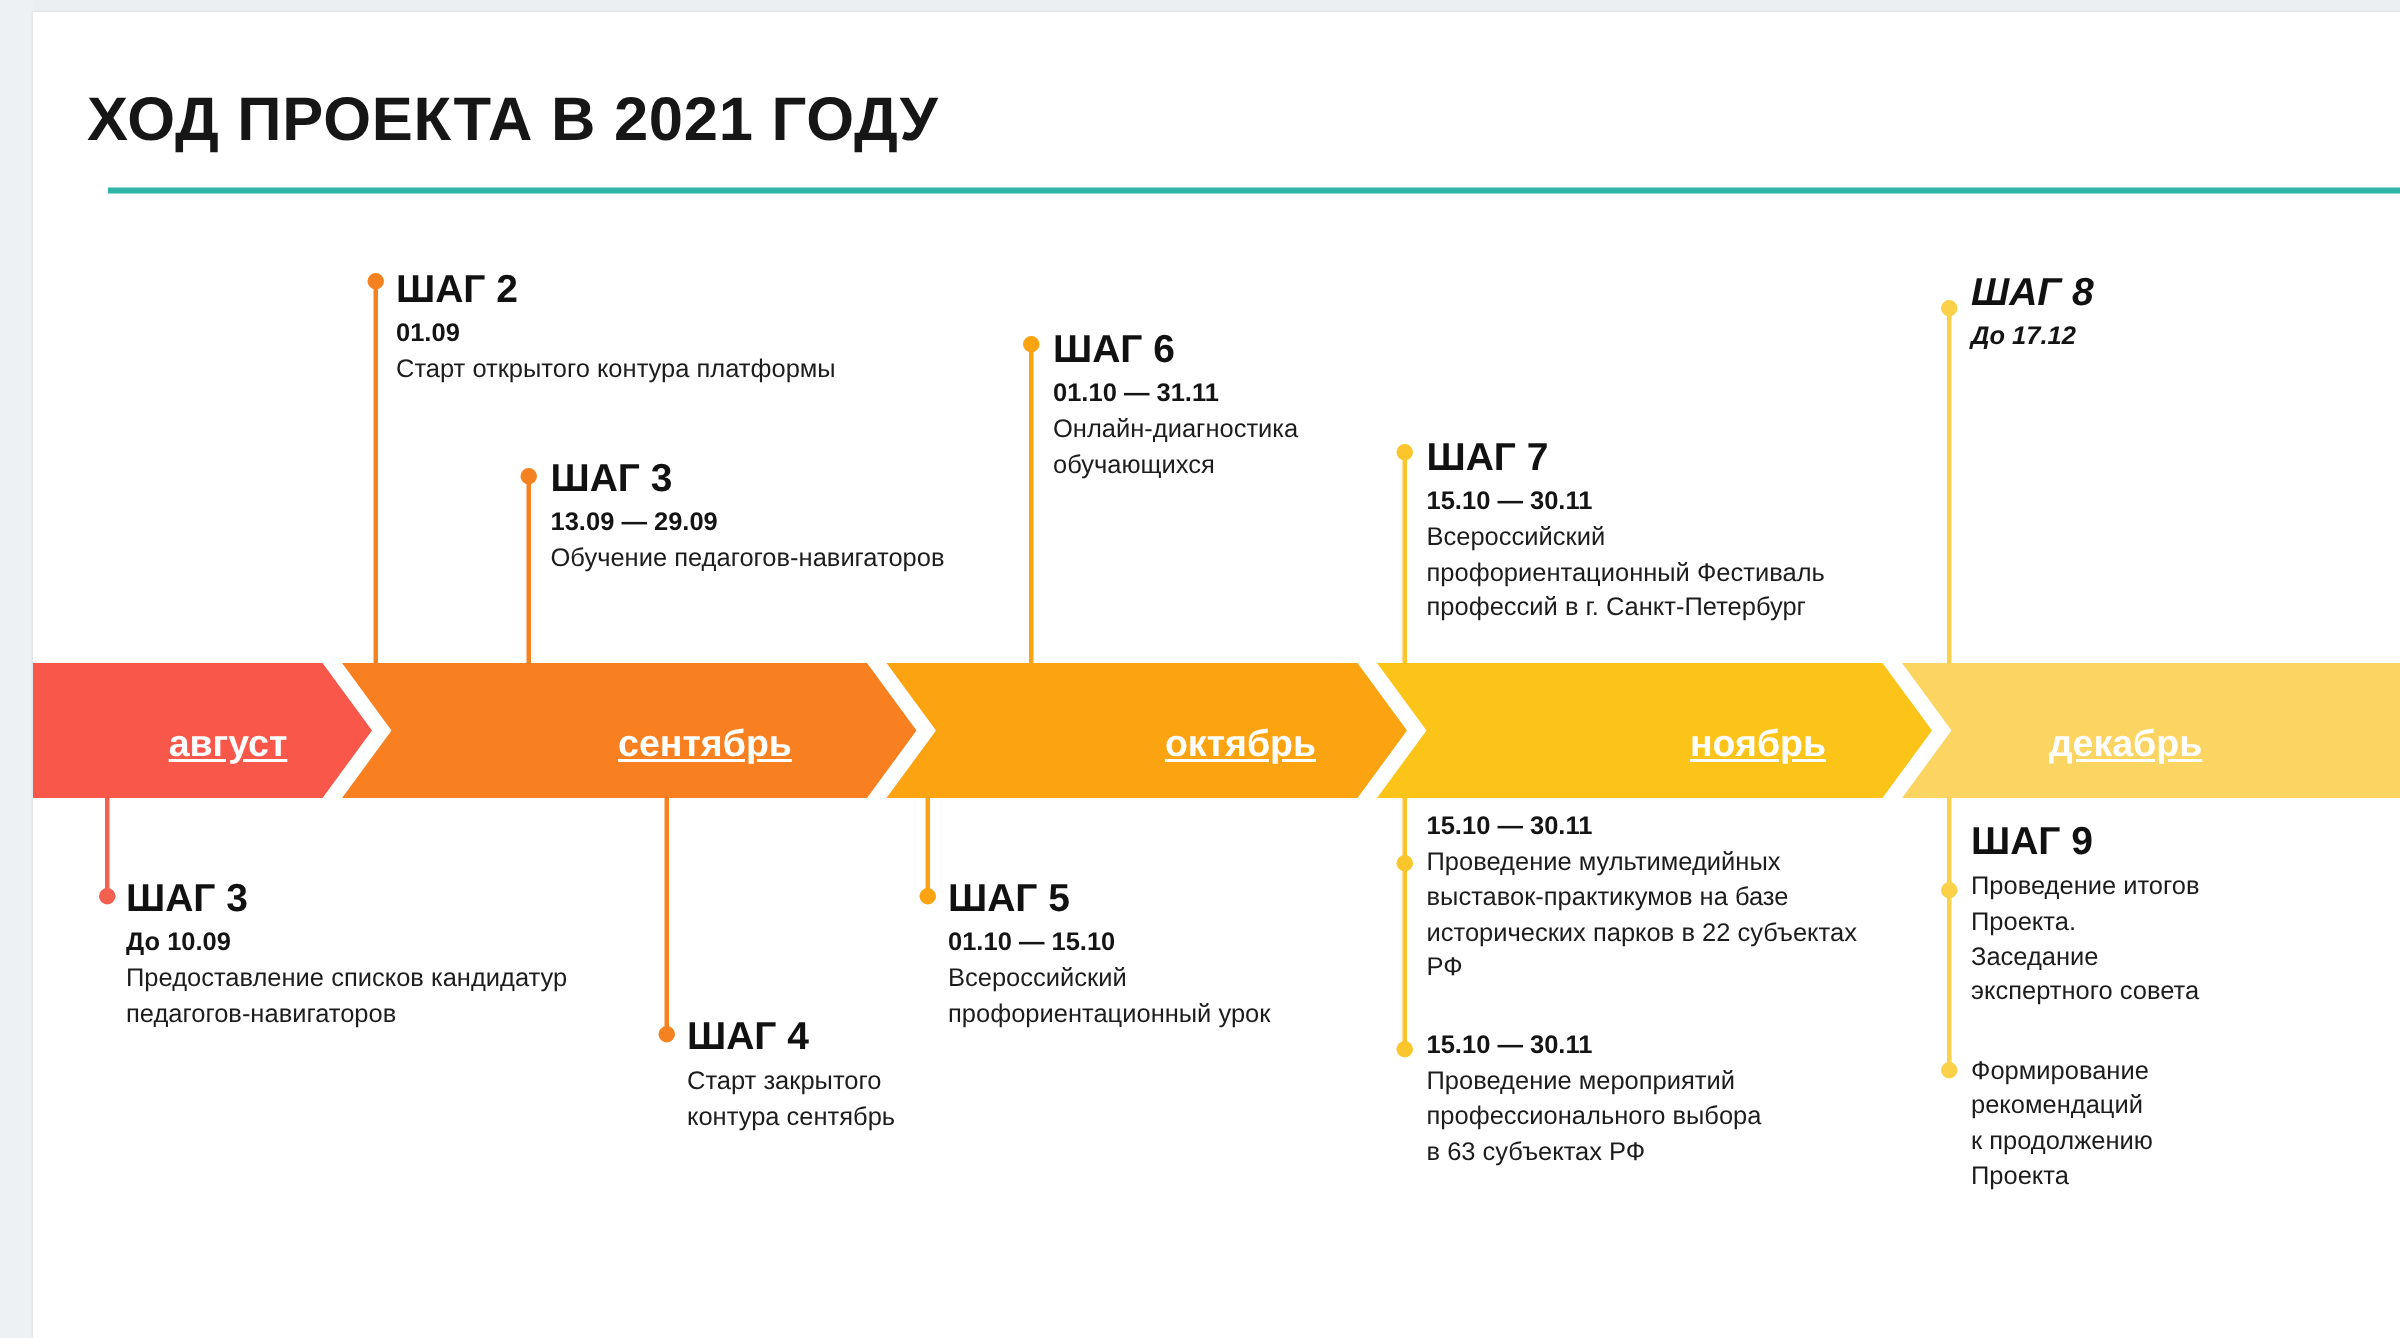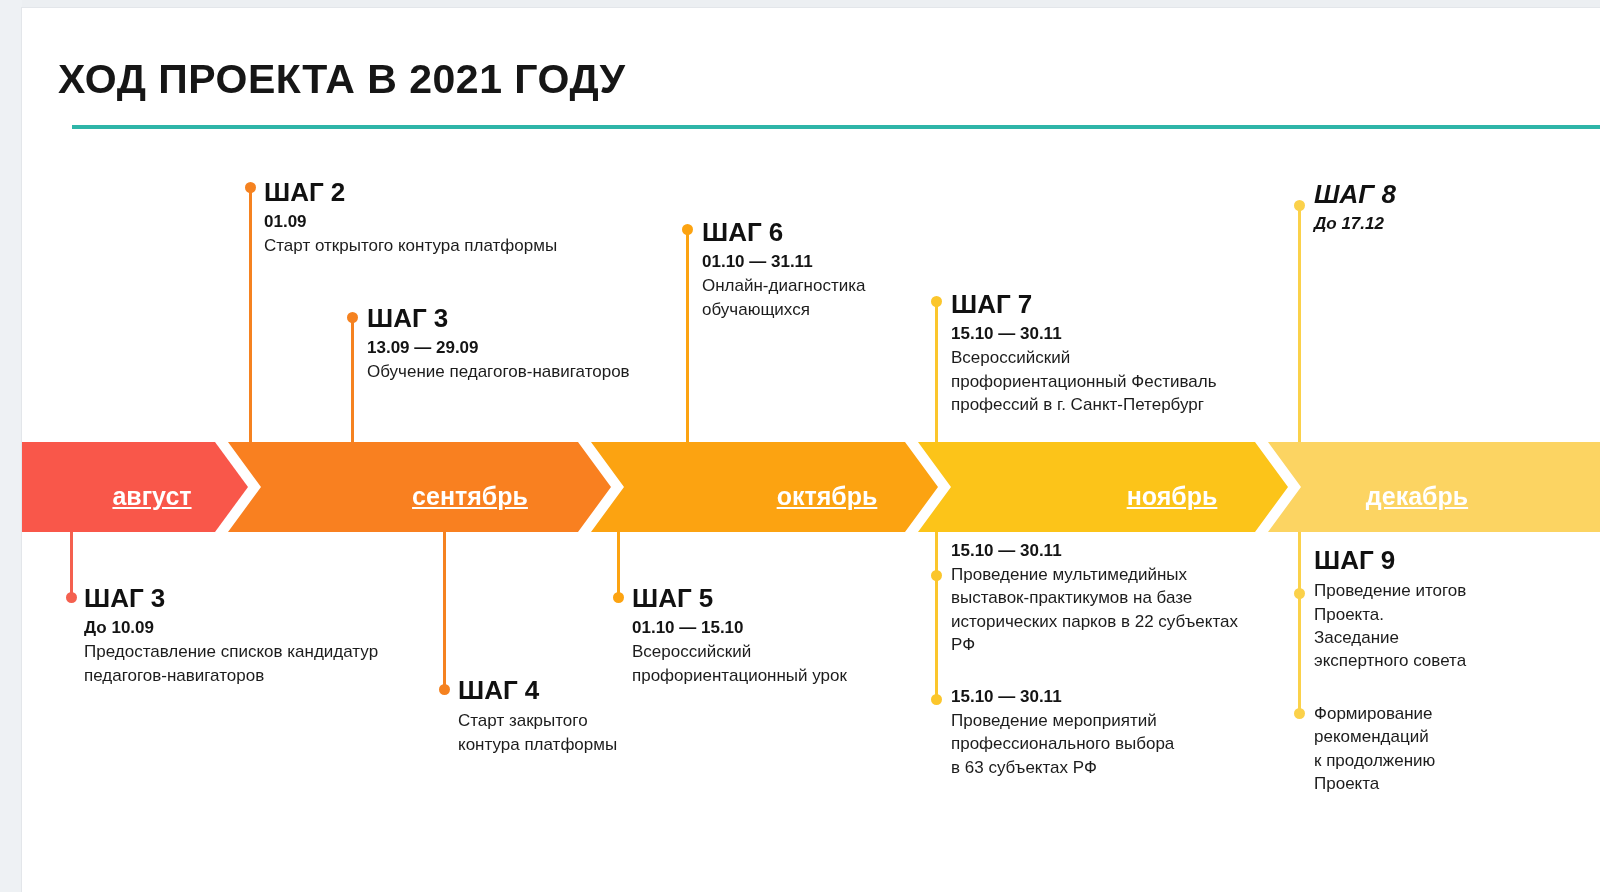--- a/index.html
+++ b/index.html
@@ -209,21 +209,21 @@
   <div class="step" style="left:62px; top:576px; width:420px;">
     <div class="step-title">ШАГ 3</div>
     <div class="step-date">До 10.09</div>
     <div class="step-desc">Предоставление списков кандидатур
 педагогов-навигаторов</div>
   </div>
 
   <div class="step" style="left:436px; top:668px; width:260px;">
     <div class="step-title">ШАГ 4</div>
     <div class="step-desc">Старт закрытого
-контура платформы</div>
+контура сентябрь</div>
   </div>
 
   <div class="step" style="left:610px; top:576px; width:300px;">
     <div class="step-title">ШАГ 5</div>
     <div class="step-date">01.10 — 15.10</div>
     <div class="step-desc">Всероссийский
 профориентационный урок</div>
   </div>
 
   <div class="step" style="left:929px; top:532px; width:345px;">

